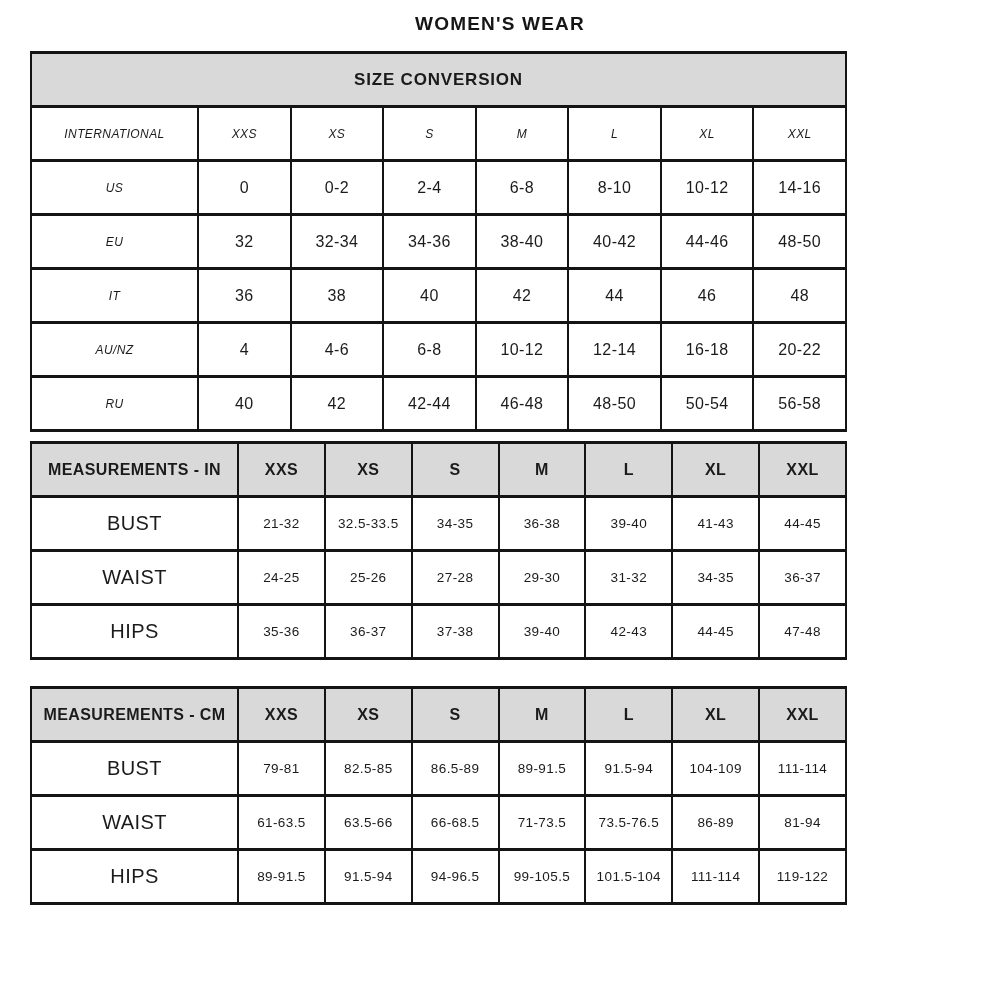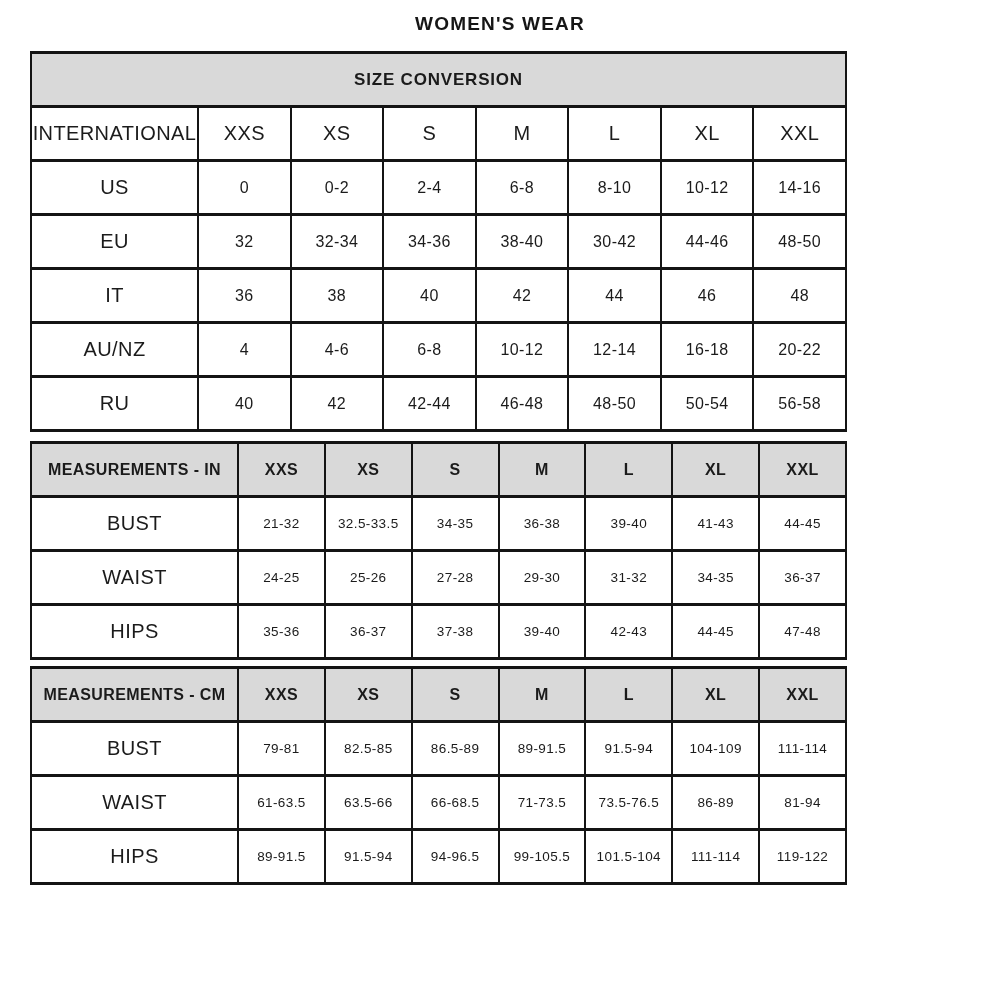--- a/index.html
+++ b/index.html
@@ -44,35 +44,36 @@
   .t1 .table-title-cell {
     background: #d9d9d9;
     font-size: 17px;
     font-weight: bold;
     letter-spacing: 0.8px;
     height: 47px;
   }
   .t1 tr { height: 54px; }
   .t1 .size-header-cell, .t1 .row-label-cell {
     font-weight: normal;
-    font-size: 20px;
+    font-size: 12px;
+    font-style: italic;
   }
   .t1 .value-cell { font-size: 16px; }
   .t1 col.label-col { width: 167px; }
   
   .t23 col.label-col { width: 207px; }
   .t23 tr { height: 54px; }
   .t23 th {
     background: #d9d9d9;
     font-size: 16px;
     font-weight: bold;
   }
   .t23 .row-label-cell { font-size: 20px; font-weight: normal; }
   .t23 .value-cell { font-size: 13.5px; }
-  .t2 { margin-bottom: 6px; }
+  .t2 { margin-bottom: 26px; }
 </style>
 </head>
 <body>
 
 <div class="page">
 
   <h1 class="page-title">WOMEN'S WEAR</h1>
 
   <table class="t1">
     <colgroup>
@@ -108,21 +109,21 @@
         <td class="value-cell">8-10</td>
         <td class="value-cell">10-12</td>
         <td class="value-cell">14-16</td>
       </tr>
       <tr>
         <td class="row-label-cell">EU</td>
         <td class="value-cell">32</td>
         <td class="value-cell">32-34</td>
         <td class="value-cell">34-36</td>
         <td class="value-cell">38-40</td>
-        <td class="value-cell">30-42</td>
+        <td class="value-cell">40-42</td>
         <td class="value-cell">44-46</td>
         <td class="value-cell">48-50</td>
       </tr>
       <tr>
         <td class="row-label-cell">IT</td>
         <td class="value-cell">36</td>
         <td class="value-cell">38</td>
         <td class="value-cell">40</td>
         <td class="value-cell">42</td>
         <td class="value-cell">44</td>

